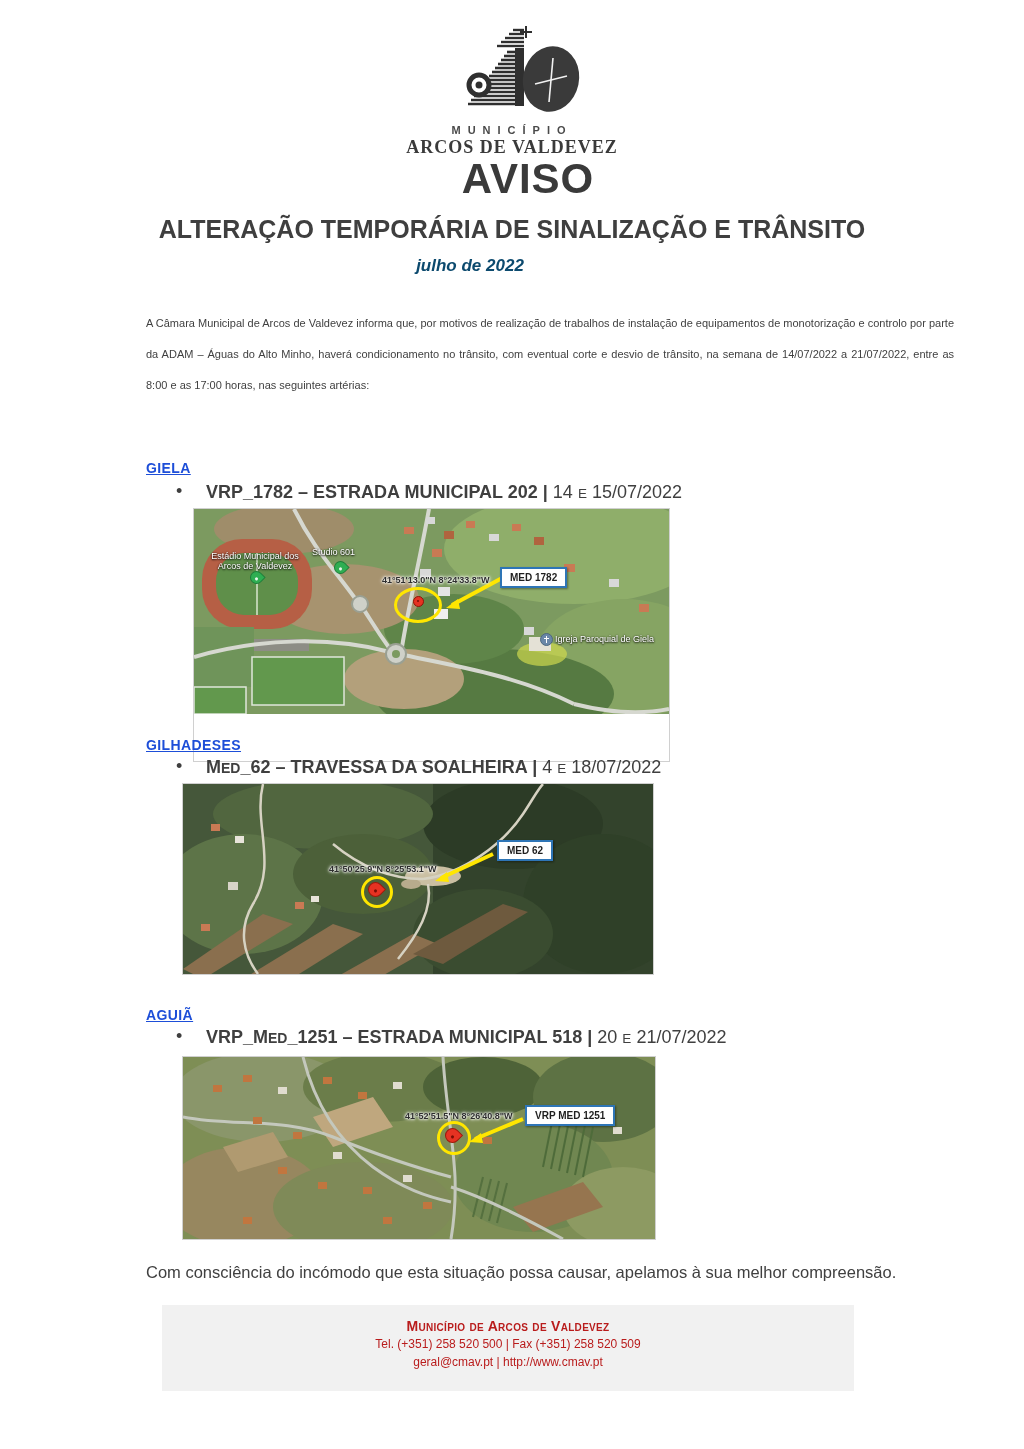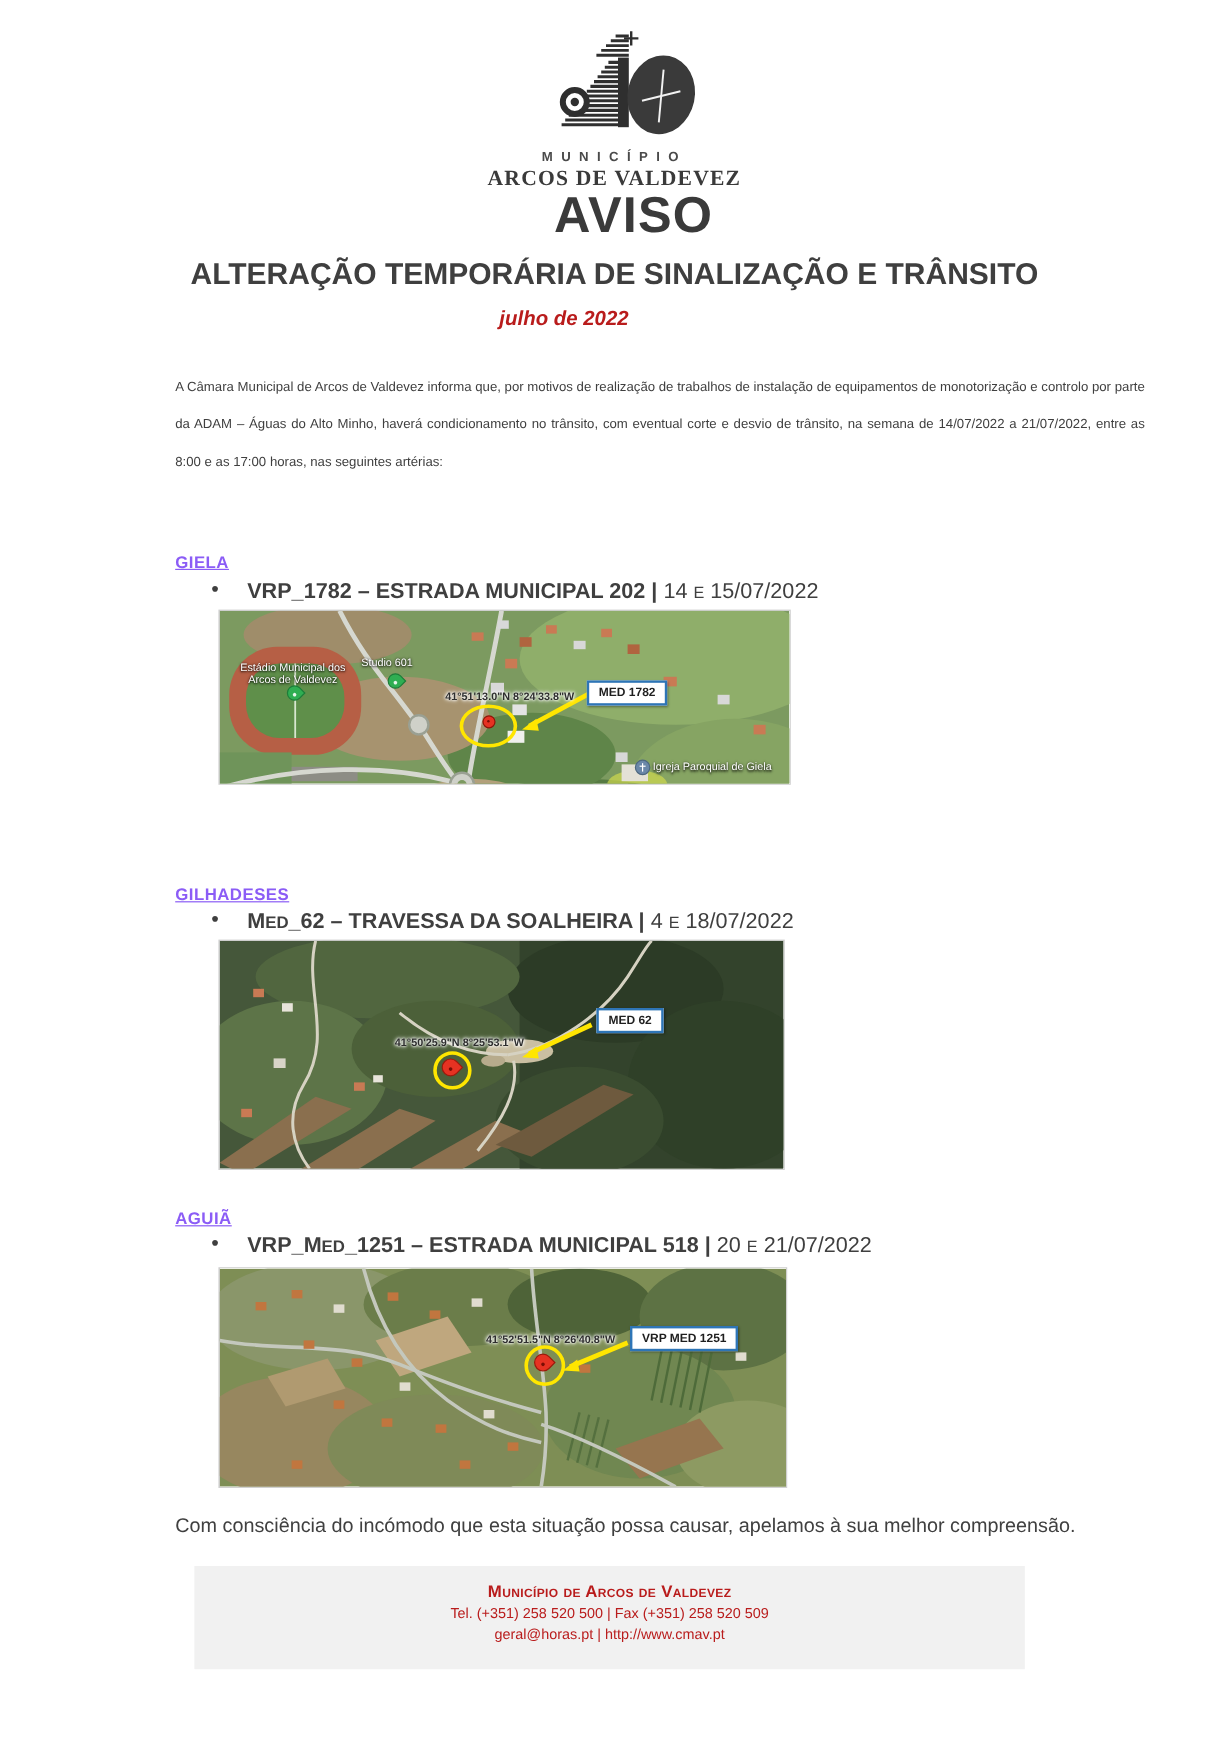--- a/index.html
+++ b/index.html
@@ -10,27 +10,27 @@
   .logo-wrap{position:absolute;top:22px;left:0;width:1024px;text-align:center;}
   .logo-wordmark1{font-size:11px;letter-spacing:7px;color:#4a4a4a;margin-top:2px;font-weight:bold;}
   .logo-wordmark2{font-family:"Liberation Serif", serif;font-weight:bold;font-size:18px;
                   letter-spacing:1px;color:#3a3a3a;margin-top:1px;}
 
   .title{position:absolute;top:155px;left:16px;width:1024px;text-align:center;
          font-size:42px;font-weight:800;color:#3a3a3a;letter-spacing:1px;}
   .subtitle{position:absolute;top:215px;left:0;width:1024px;text-align:center;
             font-size:25px;font-weight:bold;color:#3f3f3f;}
   .docdate{position:absolute;top:256px;left:0;width:940px;text-align:center;
-           font-size:17px;font-weight:bold;font-style:italic;color:#b91c1c;}
+           font-size:17px;font-weight:bold;font-style:italic;color:#0c4a6e;}
 
   .intro{position:absolute;left:146px;top:308px;width:808px;font-size:11px;
          line-height:31px;text-align:justify;color:#3f3f3f;}
 
   .section-head{position:absolute;font-size:14px;font-weight:bold;letter-spacing:.4px;
-                text-decoration:underline;color:#8b5cf6;}
+                text-decoration:underline;color:#1d4ed8;}
   .bullet-line{position:absolute;left:176px;font-size:18px;color:#3f3f3f;white-space:nowrap;}
   .bullet-dot{display:inline-block;width:30px;font-size:18px;vertical-align:1px;}
   .b-bold{font-weight:bold;margin-top:42px;}
   .b-small{font-weight:bold;font-size:14px;}
   .d-small{font-size:13.5px;}
 
   
   .map{position:absolute;overflow:hidden;box-shadow:0 0 0 1px rgba(120,120,120,.35);}
   .map svg.terrain{position:absolute;left:0;top:0;}
   .map-label{position:absolute;color:#fff;font-size:9px;line-height:10px;text-align:center;
@@ -110,21 +110,21 @@
   <div class="subtitle">ALTERAÇÃO TEMPORÁRIA DE SINALIZAÇÃO E TRÂNSITO</div>
   <div class="docdate">julho de 2022</div>
 
   <div class="intro">A Câmara Municipal de Arcos de Valdevez informa que, por motivos de realização de trabalhos de instalação de equipamentos de monotorização e controlo por parte da ADAM – Águas do Alto Minho, haverá condicionamento no trânsito, com eventual corte e desvio de trânsito, na semana de 14/07/2022 a 21/07/2022, entre as 8:00 e as 17:00 horas, nas seguintes artérias:</div>
 
   <div class="section-head" style="left:146px;top:460px;">GIELA</div>
   <div class="bullet-line" style="top:481px;">
     <span class="bullet-dot">•</span><span class="b-bold">VRP_1782 – ESTRADA MUNICIPAL 202 |</span><span class="b-small"></span><span class="b-bold"></span>&nbsp;<span>14</span> <span class="d-small">E</span> <span>15/07/2022</span>
   </div>
 
-  <div class="map" style="left:183px;top:509px;width:475px;height:144px;text-decoration:underline;">
+  <div class="map" style="left:194px;top:509px;width:475px;height:252px;text-decoration:underline;">
     <svg class="terrain" width="475" height="205" viewBox="0 0 475 205">
       <rect width="475" height="205" fill="#7c9a60"></rect>
       <ellipse cx="380" cy="40" rx="130" ry="55" fill="#8fae6a"></ellipse>
       <ellipse cx="430" cy="150" rx="90" ry="60" fill="#86a463"></ellipse>
       <ellipse cx="300" cy="185" rx="120" ry="45" fill="#567a42"></ellipse>
       <ellipse cx="260" cy="120" rx="70" ry="35" fill="#5f8549"></ellipse>
       <ellipse cx="150" cy="90" rx="75" ry="35" fill="#a7936f"></ellipse>
       <ellipse cx="210" cy="170" rx="60" ry="30" fill="#b3a07b"></ellipse>
       <ellipse cx="90" cy="20" rx="70" ry="25" fill="#9f8d6a"></ellipse>
       <rect x="8" y="30" width="110" height="90" rx="40" fill="#b65f45"></rect>
@@ -293,16 +293,16 @@
     <div class="yellow-ellipse" style="left:254px;top:64px;width:28px;height:28px;"></div>
     <div class="rpin" style="left:262px;top:71px;"></div>
     <div class="tag-box" style="left:342px;top:48px;">VRP MED 1251</div>
   </div>
 
   <div class="closing">Com consciência do incómodo que esta situação possa causar, apelamos à sua melhor compreensão.</div>
 
   <div class="footer">
     <div class="f1">Município de Arcos de Valdevez</div>
     <div>Tel. (+351) 258 520 500 | Fax (+351) 258 520 509</div>
-    <div>geral@horas.pt | http://www.cmav.pt</div>
+    <div>geral@cmav.pt | http://www.cmav.pt</div>
   </div>
 
 </div>
 
 </body></html>

